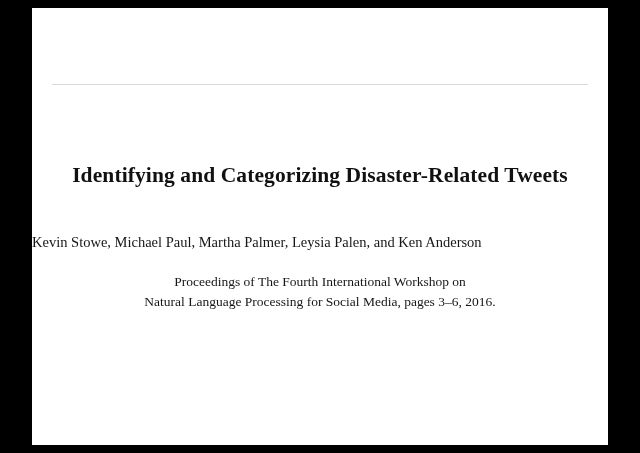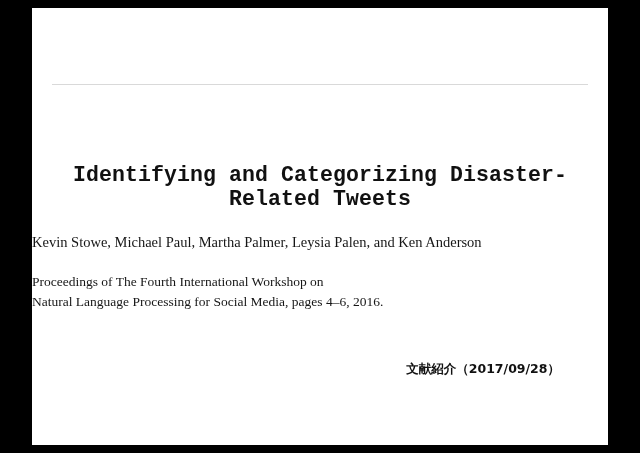--- a/index.html
+++ b/index.html
@@ -31,40 +31,41 @@
     top: 76px;
     height: 1px;
     background: #d9d9d9;
   }
   .title {
     position: absolute;
     left: 0;
     right: 0;
     top: 155px;
     text-align: center;
-    font-family: Liberation Mono, monospace;
+    font-family: Liberation Serif, serif;
     font-weight: bold;
     font-size: 21.5px;
     color: #111111;
     letter-spacing: 0.1px;
   }
   .authors {
     position: absolute;
     left: 0;
     right: 0;
     top: 226px;
     font-family: "Liberation Serif", serif;
     font-size: 14.5px;
     color: #161616;
   }
   .venue {
     position: absolute;
     left: 0;
     right: 0;
     top: 264px;
+    text-align: center;
     font-family: "Liberation Serif", serif;
     font-size: 13.5px;
     color: #161616;
     line-height: 1.45;
   }
   .presenter {
     position: absolute;
     right: 48px;
     top: 350px;
     text-align: right;
@@ -85,21 +86,20 @@
   <div class="slide">
 
     <div class="rule"></div>
 
     <div class="title">Identifying and Categorizing Disaster-Related Tweets</div>
 
     <div class="authors">Kevin Stowe, Michael Paul, Martha Palmer, Leysia Palen, and Ken Anderson</div>
 
     <div class="venue">
       <div>Proceedings of The Fourth International Workshop on</div>
-      <div>Natural Language Processing for Social Media, pages 4–6, 2016.</div>
+      <div>Natural Language Processing for Social Media, pages 3–6, 2016.</div>
     </div>
 
     <div class="presenter">
-      <div>文献紹介（2017/09/28）</div>
     </div>
 
   </div>
 </div>
 
 </body></html>

